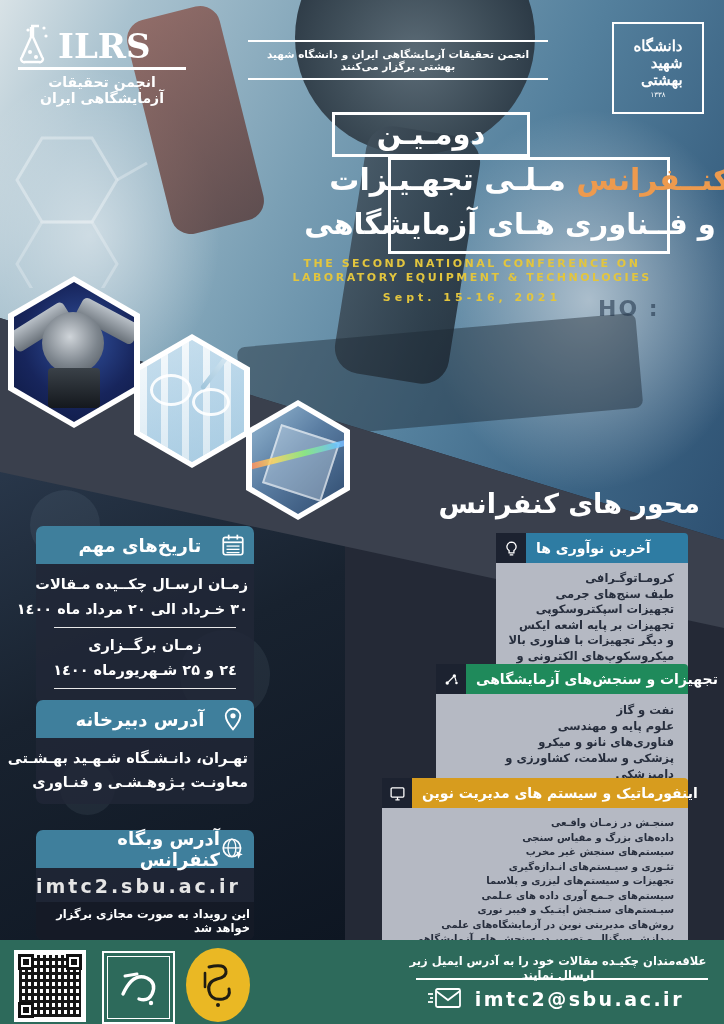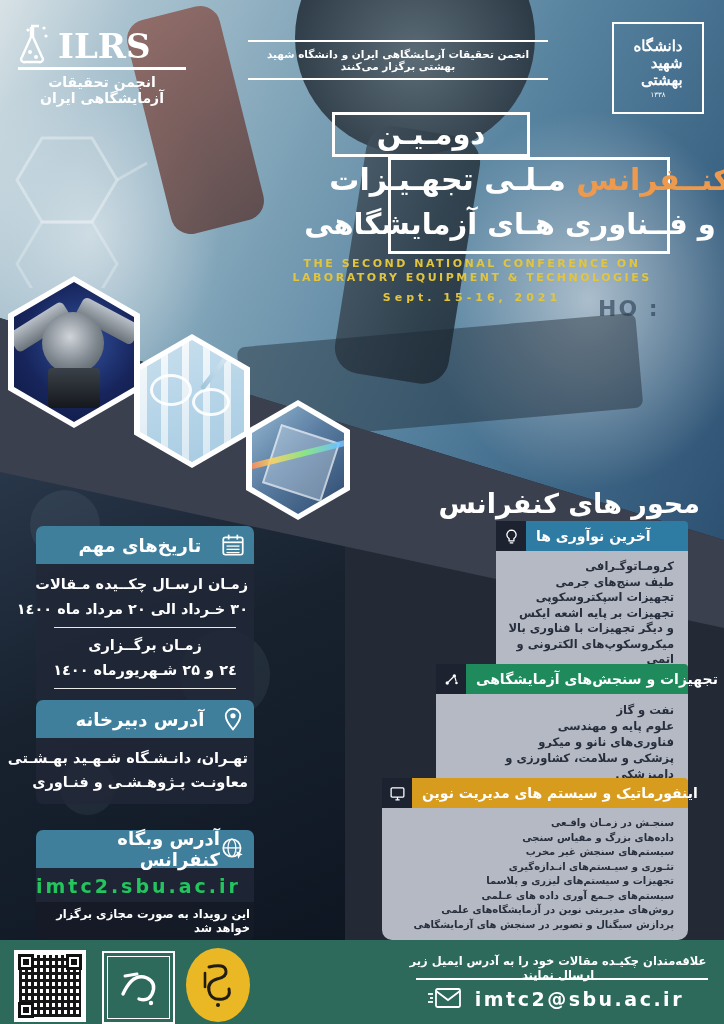--- a/index.html
+++ b/index.html
@@ -80,40 +80,40 @@
   .ray{position:absolute;left:-12px;top:44px;width:130px;height:6px;opacity:.85;transform:rotate(-14deg);
        background:linear-gradient(90deg,#ff6b5e,#ffd95e,#8bf07c,#6cc9ff,#b98bff);}
   
   .topics-heading{position:absolute;right:24px;top:488px;direction:rtl;color:#fff;font-size:27px;font-weight:bold;}
   .tbox{position:absolute;right:36px;}
   .tbox-head{display:flex;align-items:center;height:30px;border-radius:4px 4px 0 0;}
   .tbox-ic{width:30px;height:30px;background:#1c2230;display:flex;align-items:center;justify-content:center;flex:0 0 30px;}
   .tbox-title{direction:rtl;color:#fff;font-weight:bold;font-size:14px;padding:0 10px;white-space:nowrap;}
   .tbox-list{background:#b5b9c3;border-radius:0 0 10px 10px;padding:8px 14px 8px 8px;
              direction:rtl;text-align:right;color:#272e3d;font-weight:bold;}
-  .tbox1{top:521px;width:192px;}  .tbox1 .tbox-head{background:#2e7ca3;}
+  .tbox1{top:521px;width:192px;}  .tbox1 .tbox-head{background:#2e7ca3;margin-top:12px;}
   .tbox1 .tbox-list div{font-size:11.5px;line-height:15.5px;}
   .tbox2{top:664px;width:252px;}  .tbox2 .tbox-head{background:#1f8a5b;}
   .tbox2 .tbox-list div{font-size:11.5px;line-height:16px;}
   .tbox3{top:770px;width:306px;}  .tbox3 .tbox-head{background:#d79c1e;margin-top:8px;}
   .tbox3 .tbox-list div{font-size:10px;line-height:14.5px;}
   
   .sect{position:absolute;left:36px;width:218px;background:rgba(33,39,55,.82);border-radius:7px;}
   .sect-head{position:relative;height:38px;background:#3f7f9c;border-radius:7px 7px 0 0;
              display:flex;align-items:center;justify-content:center;padding-left:24px;}
   .sect-head .ttl{direction:rtl;color:#fff;font-size:18px;font-weight:bold;margin-right:34px;}
   .sect-head .ic{position:absolute;right:8px;top:6px;}
   .sect-body{padding:8px 6px 10px;color:#fff;text-align:center;}
   .d-line{direction:rtl;font-size:14.5px;font-weight:bold;line-height:25px;white-space:nowrap;}
   .divider{height:1px;background:#e8e8e8;width:88%;margin:5px auto;}
   .s1{top:526px;}
   .s2{top:700px;}
   .s2 .d-line{line-height:24px;}
   .s3{top:830px;}
-  .url-line{font-size:19px;font-weight:bold;letter-spacing:3px;color:#22c55e;padding:7px 0 5px;}
+  .url-line{font-size:19px;font-weight:bold;letter-spacing:3px;color:#e5e5e5;padding:7px 0 5px;}
   .virtual-note{direction:rtl;background:rgba(15,20,30,.6);color:#fff;font-size:11.5px;font-weight:bold;
                 padding:5px 4px;border-radius:0 0 7px 7px;}
   
   .footer{position:absolute;left:0;top:940px;width:724px;height:84px;background:#2d6a5b;}
   .qr{position:absolute;left:14px;top:10px;width:72px;height:72px;background:#fff;padding:5px;box-sizing:border-box;}
   .qr-in{position:relative;width:100%;height:100%;
      background:repeating-linear-gradient(90deg,#161616 0 3px,transparent 3px 6px),
                 repeating-linear-gradient(0deg,#161616 0 3px,transparent 3px 7px);}
   .qr-f{position:absolute;width:16px;height:16px;background:#fff;border:3px solid #111;box-sizing:border-box;}
   .qr-f::after{content:"";position:absolute;inset:2px;background:#111;}
@@ -273,20 +273,21 @@
       </div>
       <div class="tbox-title">اینفورماتیک و سیستم های مدیریت نوین</div>
     </div>
     <div class="tbox-list">
         <div>سنجـش در زمـان واقـعی</div>
         <div>داده‌های بزرگ و مقیاس سنجی</div>
         <div>سیستم‌های سنجش غیر مخرب</div>
         <div>تئـوری و سیـستم‌های انـدازه‌گیری</div>
         <div>تجهیزات و سیستم‌های لیزری و پلاسما</div>
         <div>سیستم‌های جـمع آوری داده های عـلمی</div>
+        <div>سیـستم‌های سنـجش اپتـیک و فیبر نوری</div>
         <div>روش‌های مدیریتی نوین در آزمایشگاه‌های علمی</div>
         <div>پردازش سیگنال و تصویر در سنجش های آزمایشگاهی</div>
       </div>
   </div>
 
   <div class="sect s1">
     <div class="sect-head">
       <div class="ttl">تاریخ‌های مهم</div>
       <svg class="ic" width="26" height="26" viewBox="0 0 24 24">
         <rect x="3" y="5" width="18" height="16" rx="2" fill="none" stroke="#fff" stroke-width="1.6"></rect>

